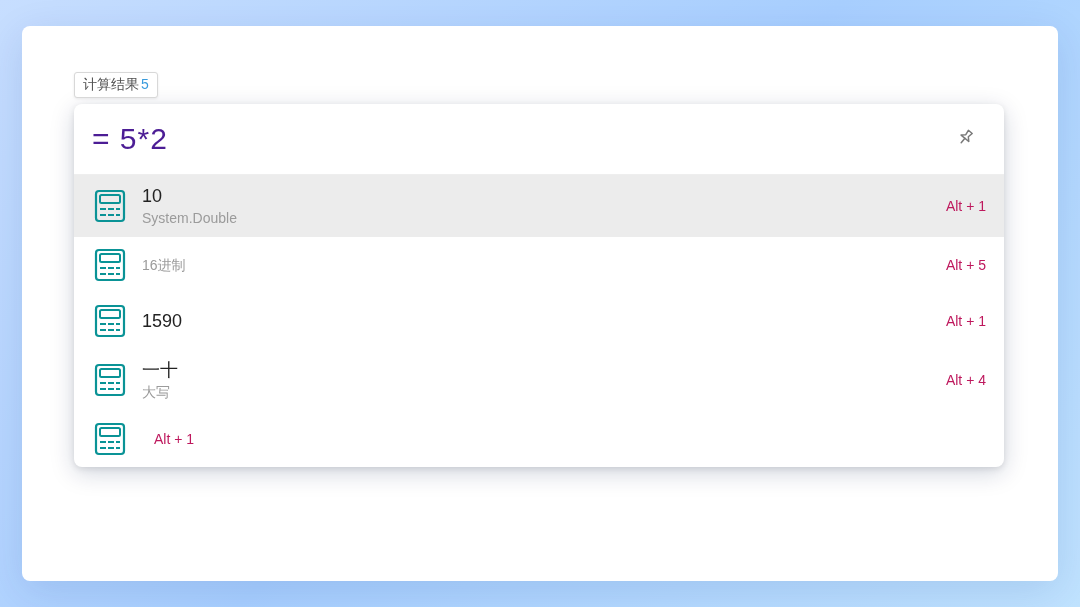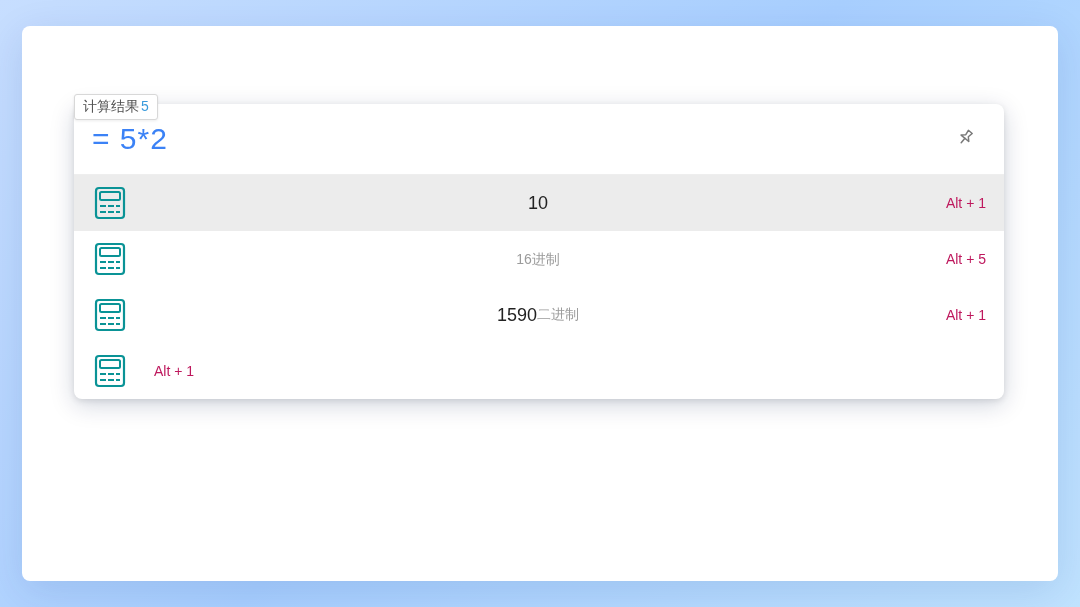--- a/index.html
+++ b/index.html
@@ -20,21 +20,21 @@
       width: 1036px;
       height: 555px;
       background: #ffffff;
       border-radius: 8px;
       box-shadow: 0 10px 40px rgba(0, 40, 120, 0.12);
       position: relative;
       padding-top: 58px;
     }
     .badge {
       position: absolute;
-      top: 68px;
+      top: 46px;
       left: 52px;
       background: #ffffff;
       border: 1px solid #d8d8d8;
       border-radius: 3px;
       padding: 3px 8px;
       font-size: 14px;
       color: #505050;
       box-shadow: 0 1px 3px rgba(0,0,0,0.08);
       z-index: 3;
     }
@@ -56,21 +56,21 @@
       display: flex;
       align-items: center;
       padding: 18px 24px 18px 18px;
     }
     .search-input {
       flex: 1;
       border: none;
       outline: none;
       font-size: 30px;
       font-weight: 400;
-      color: #3b82f6;
+      color: #4c1d95;
       letter-spacing: 1px;
       background: transparent;
     }
     .pin-btn {
       width: 28px;
       height: 28px;
       display: flex;
       align-items: center;
       justify-content: center;
       cursor: pointer;
@@ -102,21 +102,21 @@
       align-items: center;
       justify-content: center;
     }
     .result-icon svg {
       width: 32px;
       height: 34px;
     }
     .result-text {
       flex: 1;
       display: flex;
-      flex-direction: row;
+      flex-direction: column;
       justify-content: center;
       line-height: 1.25;
     }
     .result-title {
       font-size: 18px;
       color: #222;
       font-weight: 500;
     }
     .result-sub {
       font-size: 14px;
@@ -162,20 +162,21 @@
     <line x1="6" y1="20" x2="12" y2="20" stroke="#0a9396" stroke-width="2"></line>
     <line x1="14" y1="20" x2="20" y2="20" stroke="#0a9396" stroke-width="2"></line>
     <line x1="22" y1="20" x2="26" y2="20" stroke="#0a9396" stroke-width="2"></line>
     <line x1="6" y1="26" x2="12" y2="26" stroke="#0a9396" stroke-width="2"></line>
     <line x1="14" y1="26" x2="20" y2="26" stroke="#0a9396" stroke-width="2"></line>
     <line x1="22" y1="26" x2="26" y2="26" stroke="#0a9396" stroke-width="2"></line>
   </svg>
           </div>
           <div class="result-text">
             <div class="result-title">10</div>
+            <div class="result-sub">System.Double</div>
           </div>
           <div class="result-shortcut">Alt + 1</div>
         </div>
         <div class="result-item">
           <div class="result-icon">
             <svg viewBox="0 0 32 34" fill="none">
     <rect x="2" y="2" width="28" height="30" rx="3" stroke="#0a9396" stroke-width="2.2"></rect>
     <rect x="6" y="6" width="20" height="8" rx="1.5" stroke="#0a9396" stroke-width="2"></rect>
     <line x1="6" y1="20" x2="12" y2="20" stroke="#0a9396" stroke-width="2"></line>
     <line x1="14" y1="20" x2="20" y2="20" stroke="#0a9396" stroke-width="2"></line>
@@ -198,36 +199,54 @@
     <line x1="6" y1="20" x2="12" y2="20" stroke="#0a9396" stroke-width="2"></line>
     <line x1="14" y1="20" x2="20" y2="20" stroke="#0a9396" stroke-width="2"></line>
     <line x1="22" y1="20" x2="26" y2="20" stroke="#0a9396" stroke-width="2"></line>
     <line x1="6" y1="26" x2="12" y2="26" stroke="#0a9396" stroke-width="2"></line>
     <line x1="14" y1="26" x2="20" y2="26" stroke="#0a9396" stroke-width="2"></line>
     <line x1="22" y1="26" x2="26" y2="26" stroke="#0a9396" stroke-width="2"></line>
   </svg>
           </div>
           <div class="result-text">
             <div class="result-title">1590</div>
-            <div class="result-sub">二进制</div>
           </div>
           <div class="result-shortcut">Alt + 1</div>
         </div>
         <div class="result-item">
           <div class="result-icon">
             <svg viewBox="0 0 32 34" fill="none">
     <rect x="2" y="2" width="28" height="30" rx="3" stroke="#0a9396" stroke-width="2.2"></rect>
     <rect x="6" y="6" width="20" height="8" rx="1.5" stroke="#0a9396" stroke-width="2"></rect>
     <line x1="6" y1="20" x2="12" y2="20" stroke="#0a9396" stroke-width="2"></line>
     <line x1="14" y1="20" x2="20" y2="20" stroke="#0a9396" stroke-width="2"></line>
     <line x1="22" y1="20" x2="26" y2="20" stroke="#0a9396" stroke-width="2"></line>
     <line x1="6" y1="26" x2="12" y2="26" stroke="#0a9396" stroke-width="2"></line>
     <line x1="14" y1="26" x2="20" y2="26" stroke="#0a9396" stroke-width="2"></line>
     <line x1="22" y1="26" x2="26" y2="26" stroke="#0a9396" stroke-width="2"></line>
   </svg>
           </div>
+          <div class="result-text">
+            <div class="result-title">一十</div>
+            <div class="result-sub">大写</div>
+          </div>
+          <div class="result-shortcut">Alt + 4</div>
+        </div>
+        <div class="result-item">
+          <div class="result-icon">
+            <svg viewBox="0 0 32 34" fill="none">
+    <rect x="2" y="2" width="28" height="30" rx="3" stroke="#0a9396" stroke-width="2.2"></rect>
+    <rect x="6" y="6" width="20" height="8" rx="1.5" stroke="#0a9396" stroke-width="2"></rect>
+    <line x1="6" y1="20" x2="12" y2="20" stroke="#0a9396" stroke-width="2"></line>
+    <line x1="14" y1="20" x2="20" y2="20" stroke="#0a9396" stroke-width="2"></line>
+    <line x1="22" y1="20" x2="26" y2="20" stroke="#0a9396" stroke-width="2"></line>
+    <line x1="6" y1="26" x2="12" y2="26" stroke="#0a9396" stroke-width="2"></line>
+    <line x1="14" y1="26" x2="20" y2="26" stroke="#0a9396" stroke-width="2"></line>
+    <line x1="22" y1="26" x2="26" y2="26" stroke="#0a9396" stroke-width="2"></line>
+  </svg>
+          </div>
           <div class="result-shortcut">Alt + 1</div>
         </div>
       </div>
 
   </div>
 
 </div>
 
 </body></html>

